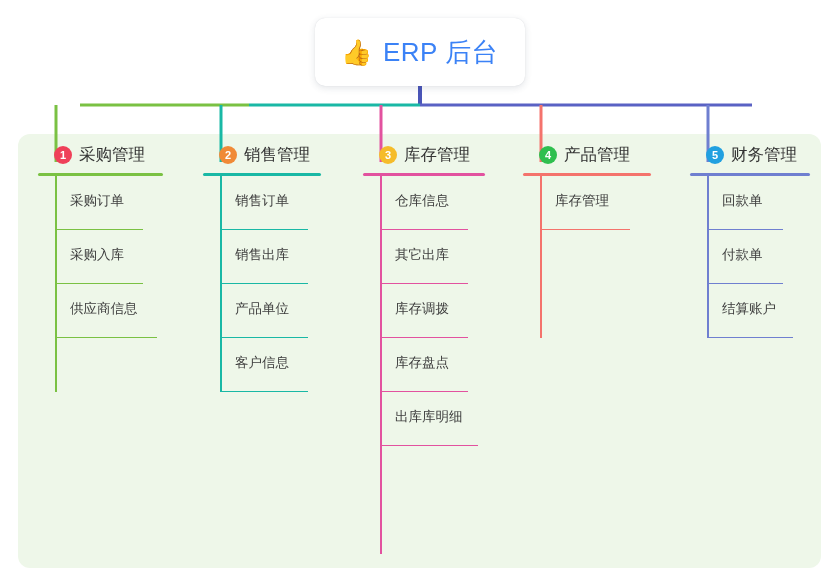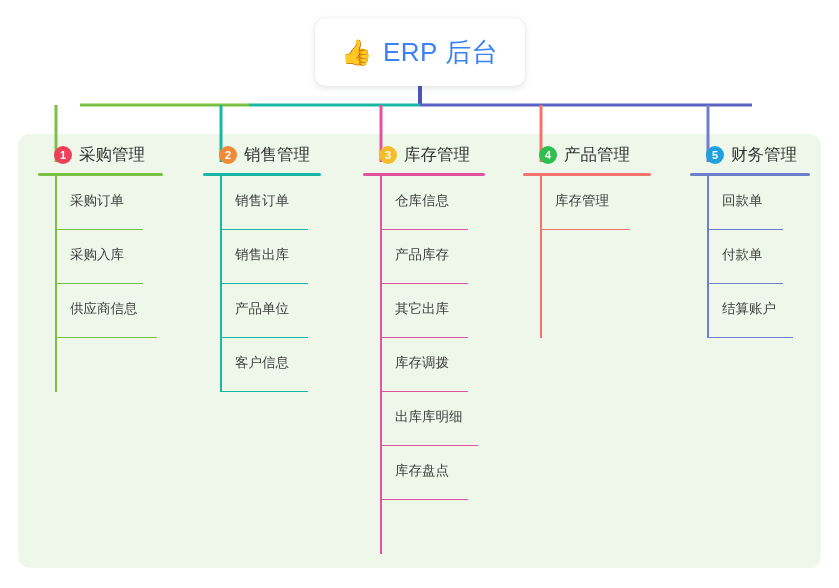--- a/index.html
+++ b/index.html
@@ -239,38 +239,34 @@
           <span class="col-title">库存管理</span>
           <div class="col-underline" style="width: 122px; background: rgb(226, 82, 159);"></div>
         </div>
         <div class="col-body">
           <div class="col-spine" style="background: rgb(226, 82, 159); height: 378px;"></div>
           <div class="leaf">
             <span class="leaf-label">仓库信息</span>
             <div class="leaf-underline" style="width: 88px; background: rgb(226, 82, 159);"></div>
           </div>
           <div class="leaf">
-            <span class="leaf-label">产品库存</span>
-            <div class="leaf-underline" style="width: 88px; background: rgb(226, 82, 159);"></div>
-          </div>
-          <div class="leaf">
             <span class="leaf-label">其它出库</span>
             <div class="leaf-underline" style="width: 88px; background: rgb(226, 82, 159);"></div>
           </div>
           <div class="leaf">
             <span class="leaf-label">库存调拨</span>
             <div class="leaf-underline" style="width: 88px; background: rgb(226, 82, 159);"></div>
           </div>
           <div class="leaf">
+            <span class="leaf-label">库存盘点</span>
+            <div class="leaf-underline" style="width: 88px; background: rgb(226, 82, 159);"></div>
+          </div>
+          <div class="leaf">
             <span class="leaf-label">出库库明细</span>
             <div class="leaf-underline" style="width: 98px; background: rgb(226, 82, 159);"></div>
-          </div>
-          <div class="leaf">
-            <span class="leaf-label">库存盘点</span>
-            <div class="leaf-underline" style="width: 88px; background: rgb(226, 82, 159);"></div>
           </div>
         </div>
       </div>
       <div class="column col-3">
         <div class="col-head">
           <span class="badge" style="background: rgb(47, 191, 79);">4</span>
           <span class="col-title">产品管理</span>
           <div class="col-underline" style="width: 128px; background: rgb(244, 115, 108);"></div>
         </div>
         <div class="col-body">

